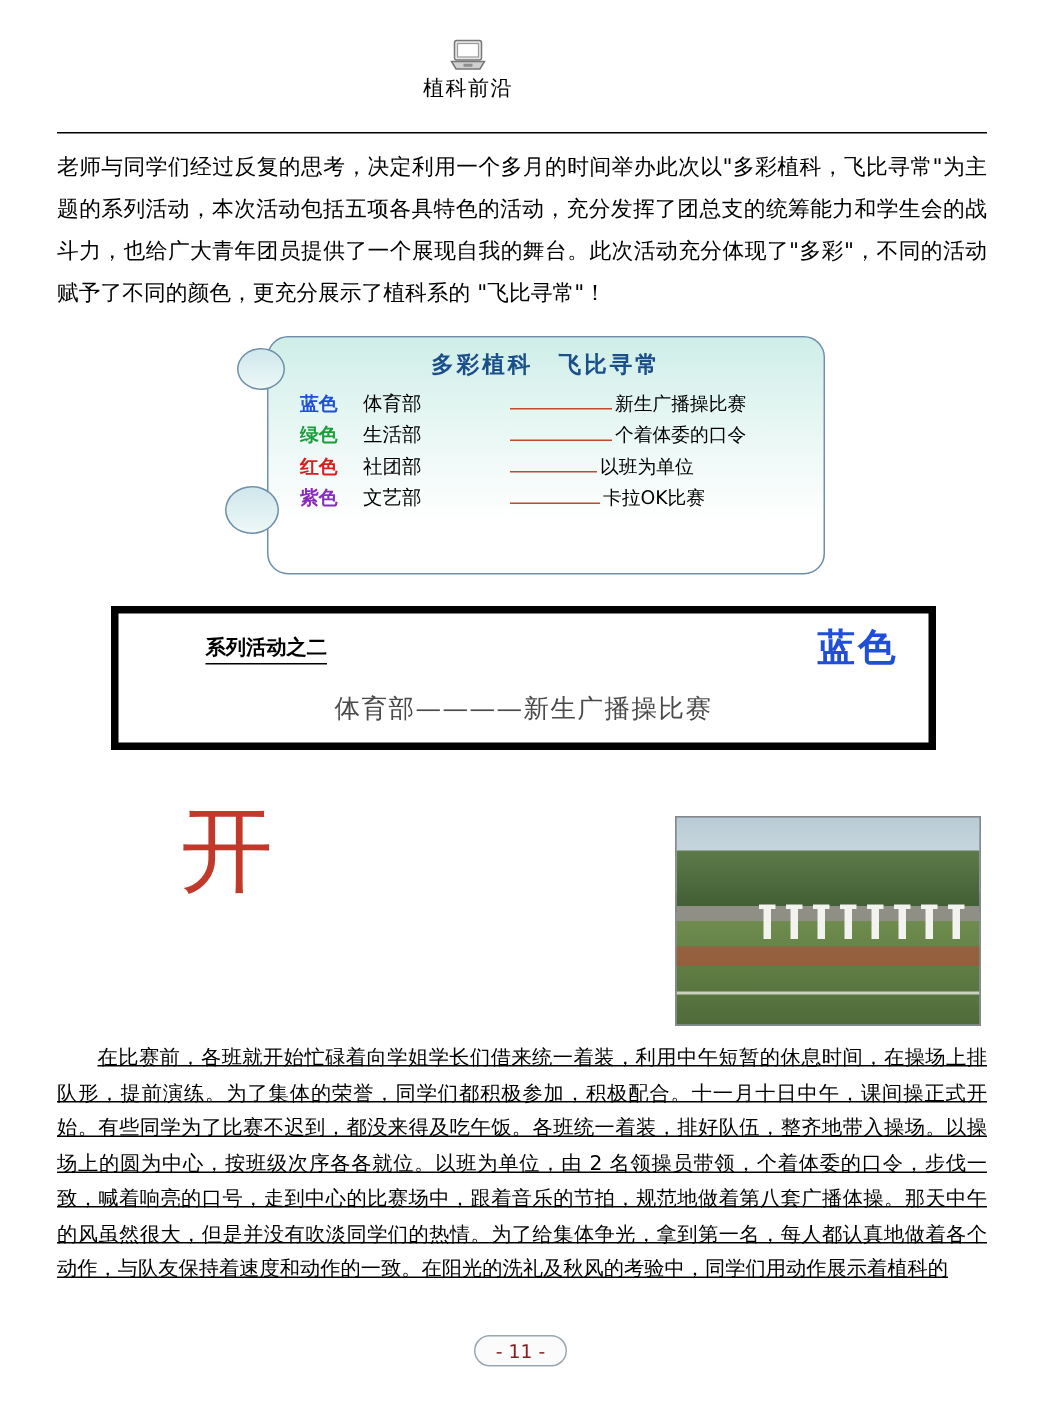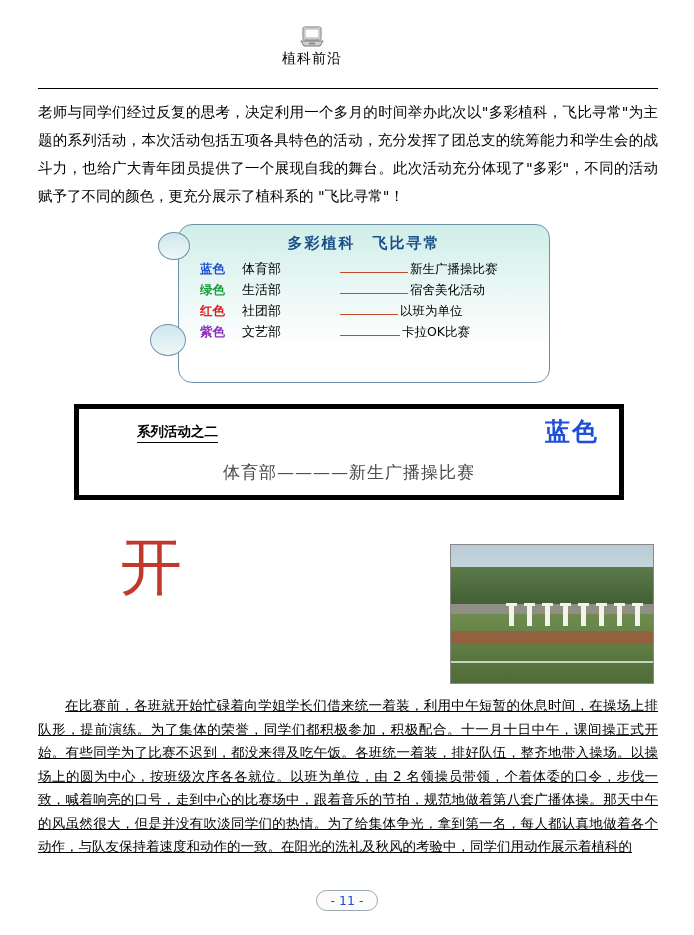--- a/index.html
+++ b/index.html
@@ -274,21 +274,21 @@
   .footer {
     position: absolute;
     left: 0;
     top: 890px;
     width: 694px;
     text-align: center;
   }
   .page-num {
     display: inline-block;
     font-size: 12.5px;
-    color: #1d4ed8;
+    color: #7f1d1d;
     border: 1px solid #9aa7b0;
     border-radius: 11px;
     padding: 2px 14px;
     background: #fbfbfb;
   }
 </style>
 </head>
 <body>
 
 <div class="page">
@@ -316,21 +316,21 @@
         <div class="crow">
           <span class="c-color" style="color:#1f4fd8">蓝色</span>
           <span class="c-dept">体育部</span>
           <span class="c-dash" style="width:68px"></span>
           <span class="c-item">新生广播操比赛</span>
         </div>
         <div class="crow">
           <span class="c-color" style="color:#1a9e3c">绿色</span>
           <span class="c-dept">生活部</span>
           <span class="c-dash" style="width:68px"></span>
-          <span class="c-item">宿舍美化活动</span>
+          <span class="c-item">个着体委的口令</span>
         </div>
         <div class="crow">
           <span class="c-color" style="color:#d81f1f">红色</span>
           <span class="c-dept">社团部</span>
           <span class="c-dash" style="width:58px"></span>
           <span class="c-item">以班为单位</span>
         </div>
         <div class="crow">
           <span class="c-color" style="color:#8a2bbe">紫色</span>
           <span class="c-dept">文艺部</span>

